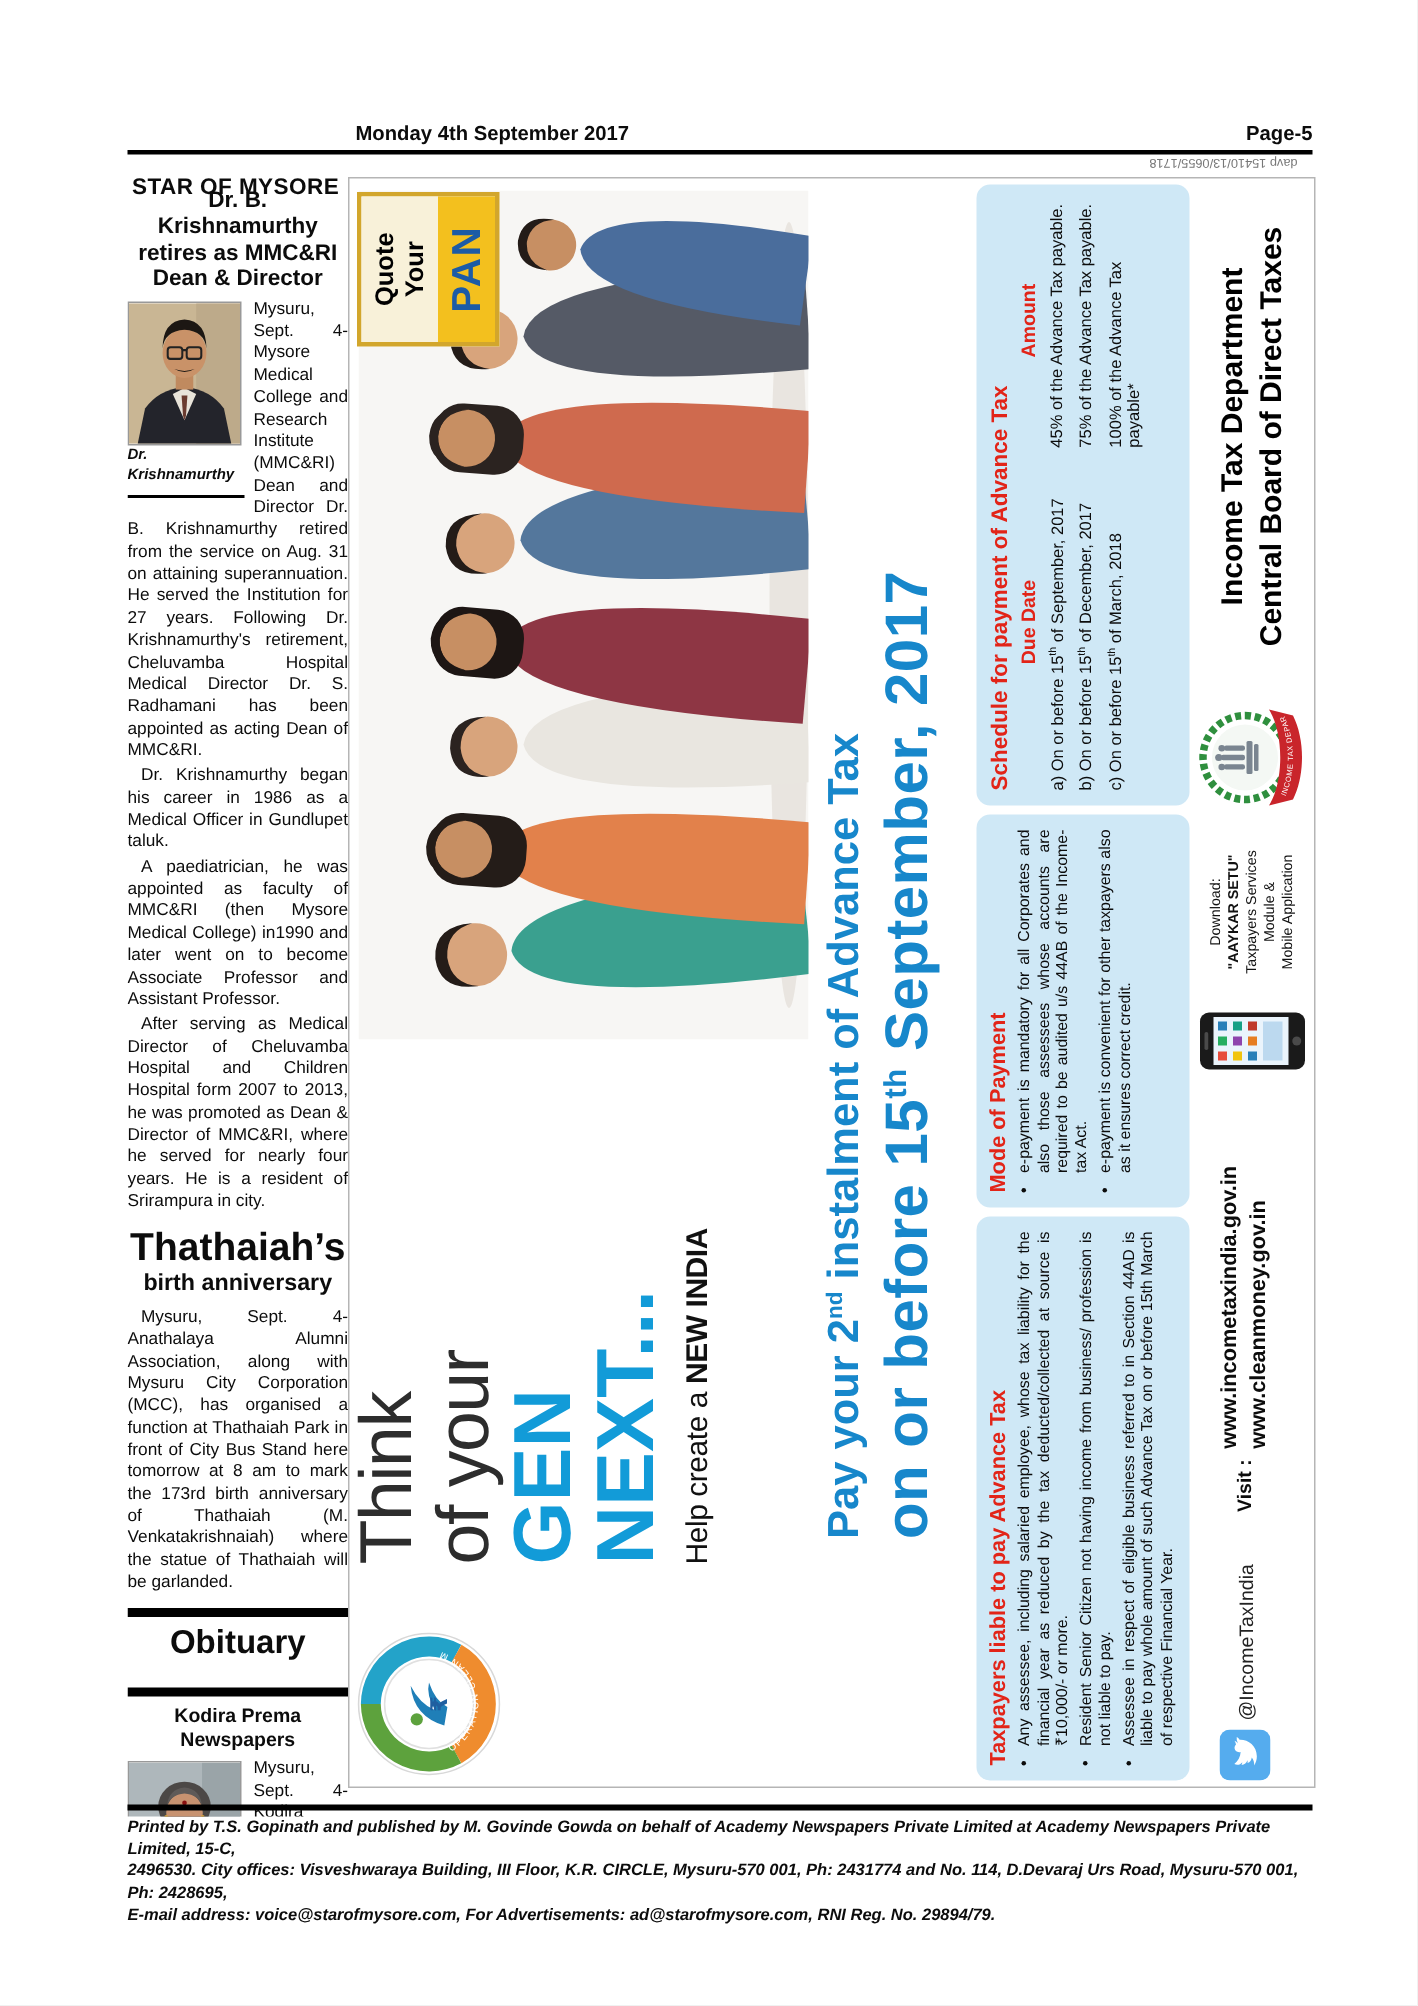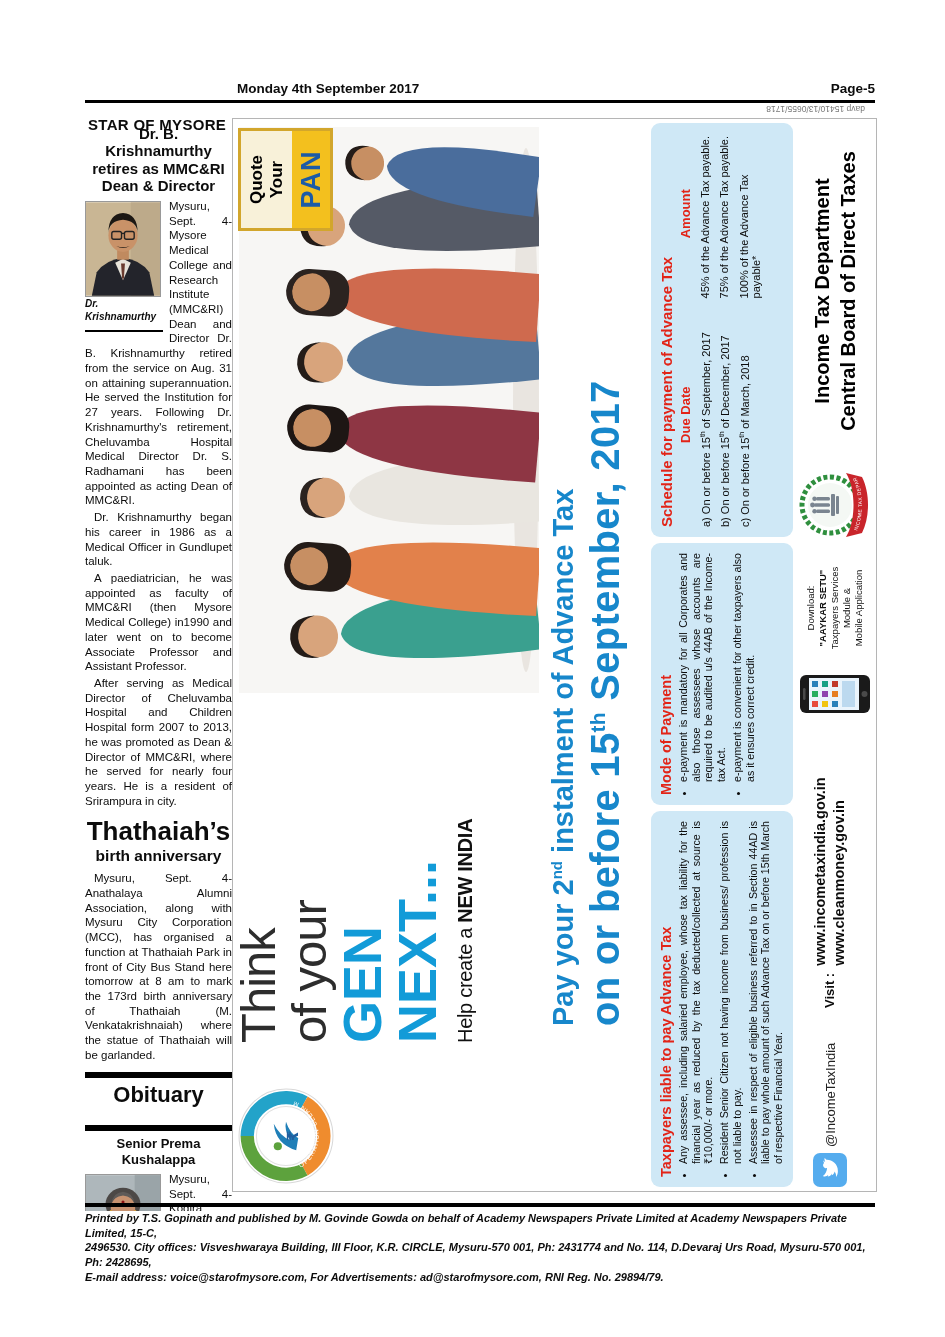--- a/index.html
+++ b/index.html
@@ -126,21 +126,21 @@
     <p class="ind">A paediatrician, he was appointed as faculty of MMC&amp;RI (then Mysore Medical College) in1990 and later went on to become Associate Professor and Assistant Professor.</p>
     <p class="ind">After serving as Medical Director of Cheluvamba Hospital and Children Hospital form 2007 to 2013, he was promoted as Dean &amp; Director of MMC&amp;RI, where he served for nearly four years. He is a resident of Srirampura in city.</p>
 
     <div class="thq-h1">Thathaiah’s</div>
     <div class="thq-h2">birth anniversary</div>
     <p class="ind">Mysuru, Sept. 4- Anathalaya Alumni Association, along with Mysuru City Corporation (MCC), has organised a function at Thathaiah Park in front of City Bus Stand here tomorrow at 8 am to mark the 173rd birth anniversary of Thathaiah (M. Venkatakrishnaiah) where the statue of Thathaiah will be garlanded.</p>
 
     <div class="obit-bar"></div>
     <div class="obit-title">Obituary</div>
     <div class="obit-bar b2"></div>
-    <div class="obit-name">Senior Prema Kushalappa</div>
+    <div class="obit-name">Kodira Prema Newspapers</div>
 
     <div class="pfloat">
       <svg width="76" height="88" viewBox="0 0 76 88">
         <rect width="76" height="88" fill="#aeb7bb"></rect>
         <rect x="50" width="26" height="88" fill="#9aa4a8"></rect>
         <path d="M8,88 L13,66 Q24,56 38,55 Q52,56 63,66 L68,88 Z" fill="#8f2f33"></path>
         <path d="M13,66 Q20,60 28,57 L24,88 L14,88 Z" fill="#a83a3e"></path>
         <rect x="32" y="46" width="12" height="11" fill="#c08a5f"></rect>
         <ellipse cx="38" cy="30" rx="18" ry="17" fill="#4c4846"></ellipse>
         <ellipse cx="38" cy="34" rx="12.5" ry="13.5" fill="#c79270"></ellipse>

